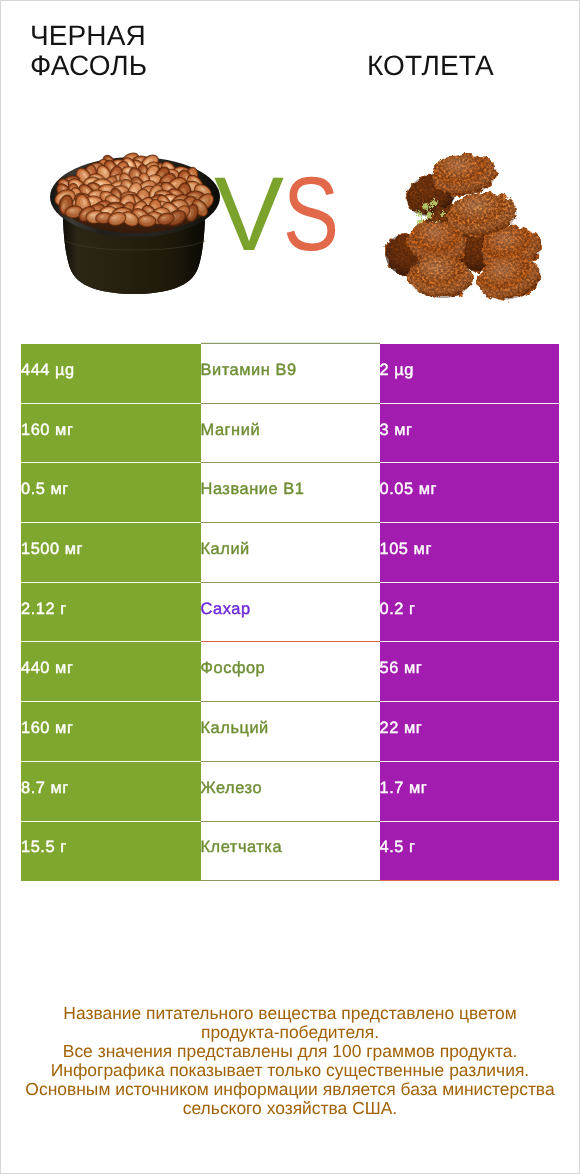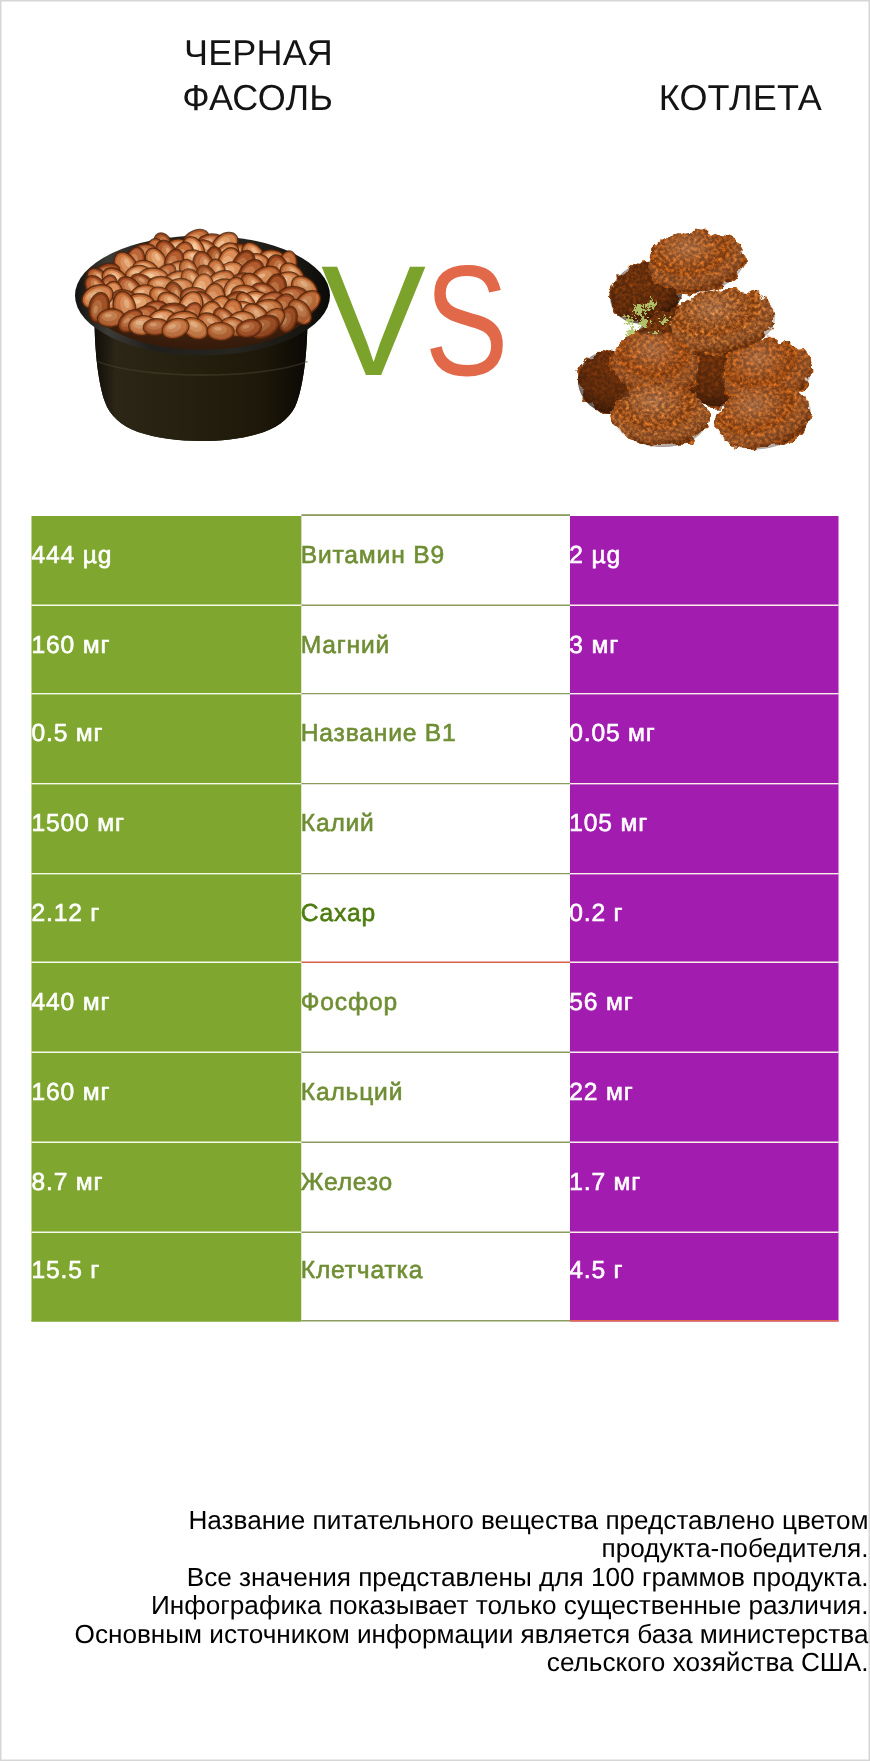--- a/index.html
+++ b/index.html
@@ -1,36 +1,36 @@
 <!DOCTYPE html>
 <html><head>
 <meta charset="utf-8">
 <style>
   *{margin:0;padding:0;box-sizing:border-box}
   html,body{width:580px;height:1174px;background:#fff}
   body{font-family:"Liberation Sans",sans-serif;-webkit-font-smoothing:antialiased;text-rendering:geometricPrecision}
   .page{position:relative;width:580px;height:1174px;background:#fff;border:1px solid #d6d6d6;overflow:hidden;transform:translateZ(0)}
-  .title{position:absolute;opacity:.999;text-align:right;font-size:24px;line-height:30px;color:#141414;font-weight:400;letter-spacing:.1px}
+  .title{position:absolute;opacity:.999;text-align:left;font-size:28px;line-height:30px;color:#141414;font-weight:400;letter-spacing:.1px}
   .title.left{left:29px;top:20px;width:192px}
   .title.right{left:366px;top:50px;width:181px}
   .hero{position:absolute;left:0;top:0;width:578px;height:330px;pointer-events:none}
   .vs{position:absolute;opacity:.999;left:213px;top:159px;width:160px;height:110px;font-size:105px;line-height:110px;font-weight:400;letter-spacing:-4px;text-align:left}
   .vs .v{color:#7ba32c}
   .vs .s{color:#e2684a;display:inline-block;transform:scaleX(.8);transform-origin:left center;margin-left:3px}
   table.nutri{position:absolute;left:20px;top:343px;width:538px;border-collapse:separate;border-spacing:0;table-layout:fixed}
   table.nutri td{height:58.7px;text-align:left;font-size:16.4px;font-weight:400;-webkit-text-stroke:.4px currentColor;letter-spacing:.55px;vertical-align:middle;border-bottom:1.4px solid #f6fae9;box-sizing:content-box}
   table.nutri td span{display:block;position:relative;top:-3px;opacity:.999}
   table.nutri td.l{width:179.5px;background:#7fa62e;color:#fff}
   table.nutri td.m{width:179px;background:#fff;color:#6f8e34;border-bottom:1.2px solid #8b9a5e}
   table.nutri td.r{width:179.5px;background:#a21caf;color:#fff;border-bottom-color:#fdf0e9}
-  table.nutri td.m.w-right{color:#4d7c0f;border-bottom-color:#d4604a}
+  table.nutri td.m.w-right{color:#6d28d9;border-bottom-color:#d4604a}
   table.nutri tr:first-child td.m{box-shadow:0 -1.2px 0 0 #8b9a5e}
   table.nutri tr:last-child td.l{border-bottom-color:#7fa62e}
   table.nutri tr:last-child td.r{border-bottom-color:#e2684a}
-  .footer{position:absolute;opacity:.999;left:0;top:1003px;width:578px;text-align:right;font-size:17.45px;line-height:19.1px;color:#000000}
+  .footer{position:absolute;opacity:.999;left:0;top:1003px;width:578px;text-align:center;font-size:17.45px;line-height:19.1px;color:#a16207}
 </style>
 </head>
 <body>
 
 <div class="page">
 
   <svg class="hero" viewBox="0 0 578 330">
     <defs>
       <linearGradient id="bowlg" x1="0" y1="0" x2="1" y2="0">
         <stop offset="0" stop-color="#100d08"></stop>

